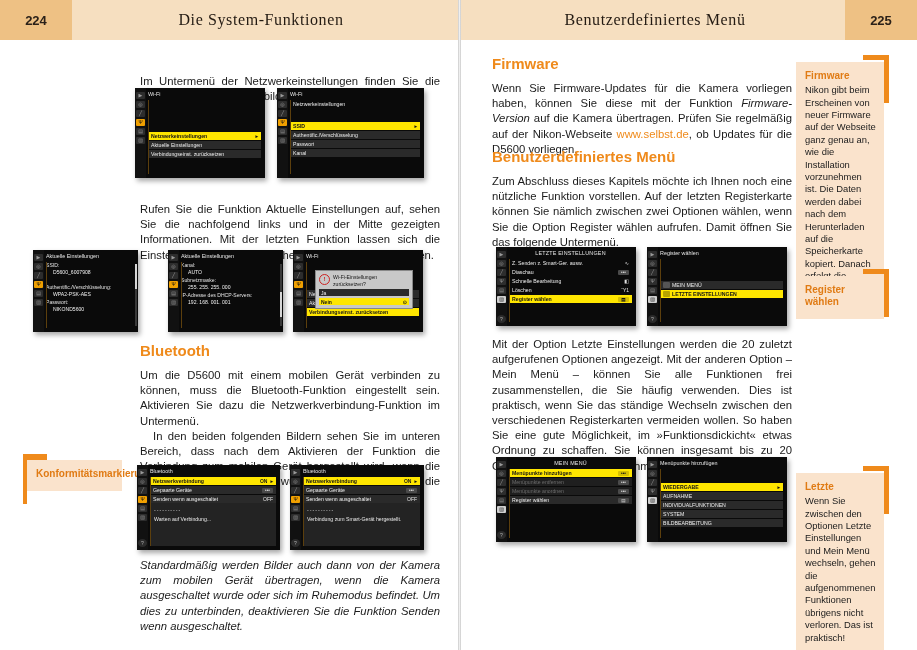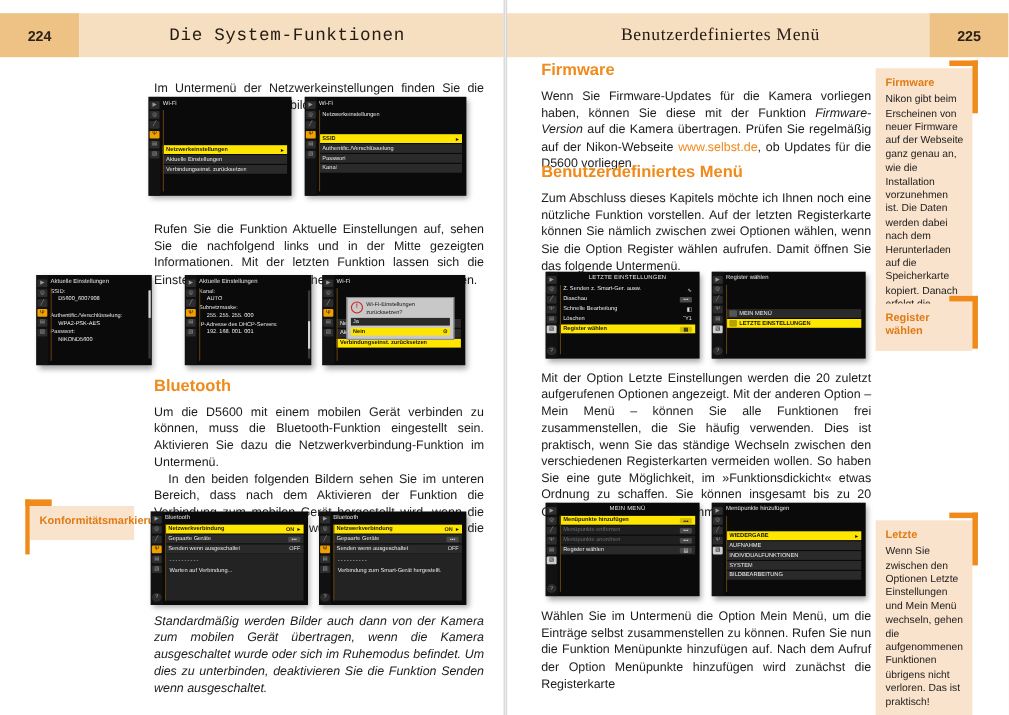--- a/index.html
+++ b/index.html
@@ -9,27 +9,27 @@
     font-family:"Liberation Sans", sans-serif;
     color:#1a1a1a;
   }
   .spread{position:relative;width:917px;height:650px;display:flex;background:#f2f2f2;}
   .page{position:relative;width:458px;height:650px;background:#ffffff;overflow:hidden;}
   .page-left{border-right:1px solid #cfcfcf;}
   .gutter{position:absolute;left:458px;top:0;width:3px;height:650px;
           background:linear-gradient(to right,#c9c9c9,#efefef,#c9c9c9);z-index:5;}
 
   
-  .rh{position:absolute;top:12px;left:0;right:0;height:40px;display:flex;align-items:flex-end;}
+  .rh{position:absolute;top:0;left:0;right:0;height:40px;display:flex;align-items:flex-end;}
   .rh-band{background:#f6dfc0;height:40px;flex:1;display:flex;align-items:center;}
   .rh-num{background:#eec184;width:72px;height:40px;display:flex;align-items:center;
           justify-content:center;font-weight:bold;font-size:13px;color:#2b2118;}
   .rh-title{flex:1;text-align:center;font-family:"Liberation Serif",serif;
             font-size:16px;letter-spacing:.6px;color:#231a12;}
-  .rh.left .rh-title{padding-right:8px;font-family:Liberation Mono, monospace;}
+  .rh.left .rh-title{padding-right:8px;}
   .rh.right .rh-title{padding-left:6px;}
 
   
   .body-area{position:absolute;top:46px;left:0;right:0;bottom:0;}
   .col-main{position:absolute;font-size:11.3px;line-height:15.2px;
             text-align:justify;color:#1b1b1b;}
   .page-left .col-main{left:140px;width:300px;top:10px;}
   .page-right .col-main{left:33px;width:300px;top:10px;}
 
   p{margin:0 0 0 0;}
@@ -541,20 +541,17 @@
         <div class="vline"></div>
       </div>
 
       <div class="note note-right" style="left:337px;top:427px;width:88px;">
         <span class="corner"></span>
         <span class="corner2"></span>
         <span class="nt">Letzte</span>
         <span>Wenn Sie zwischen den Optionen Letzte Einstellungen und Mein Menü wechseln, gehen die aufgenommenen Funktionen übrigens nicht verloren. Das ist praktisch!</span>
       </div>
 
-      <div class="col-main" style="top:508px;">
-        <p>Wählen Sie im Untermenü die Option Mein Menü, um die Einträge selbst zusammenstellen zu können. Rufen Sie nun die Funktion Menüpunkte hinzufügen auf. Nach dem Aufruf der Option Menüpunkte hinzufügen wird zunächst die Registerkarte</p>
-      </div>
 
     </div>
   </div>
 
 </div>
 
 </body></html>

